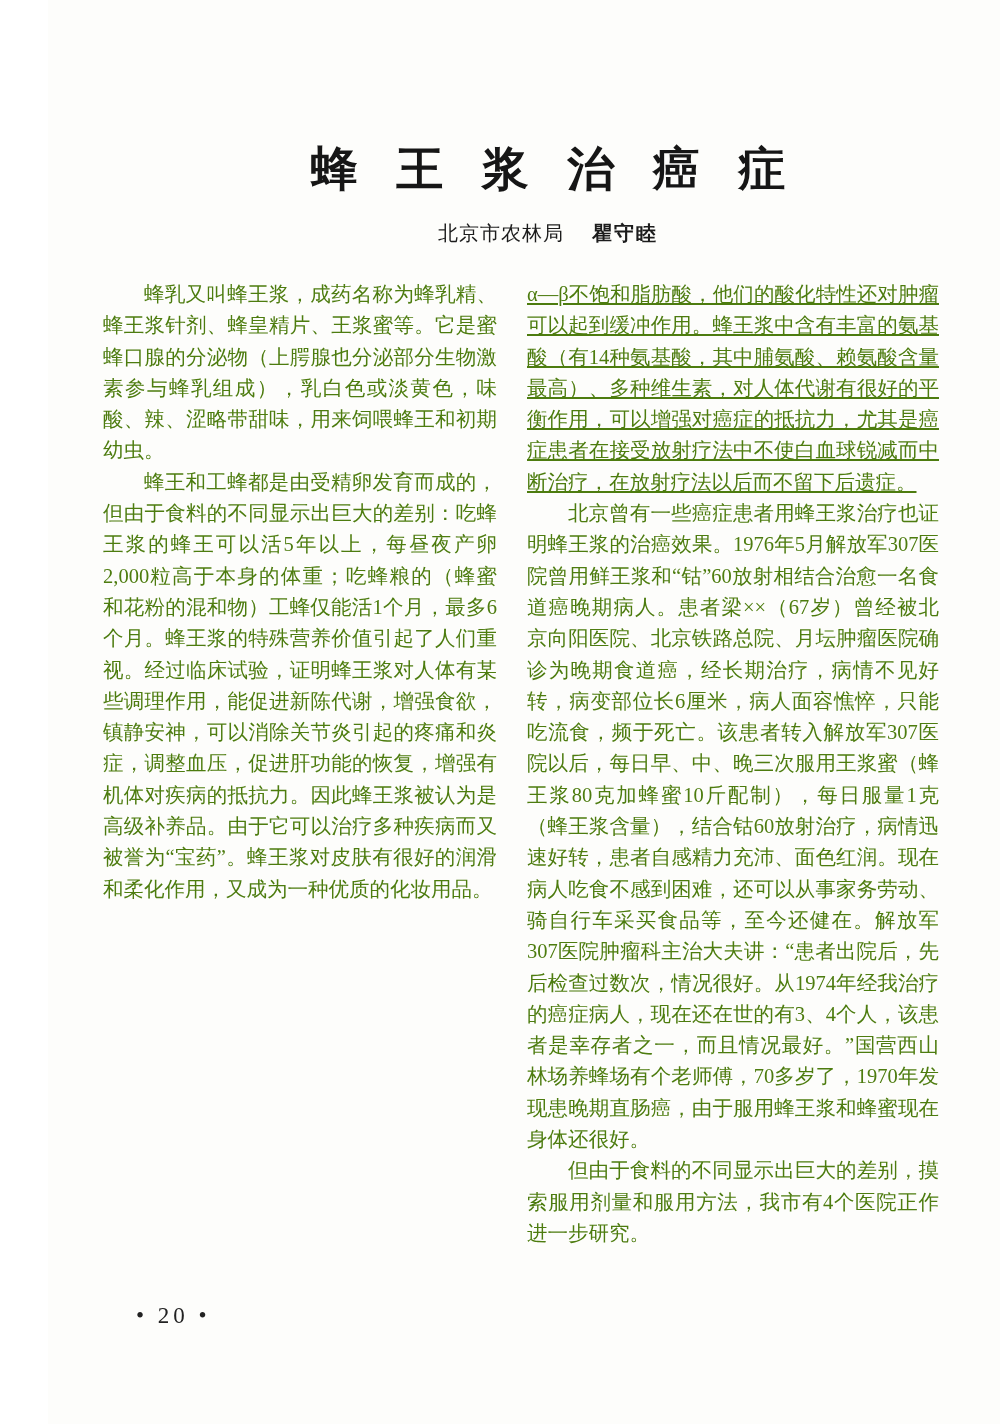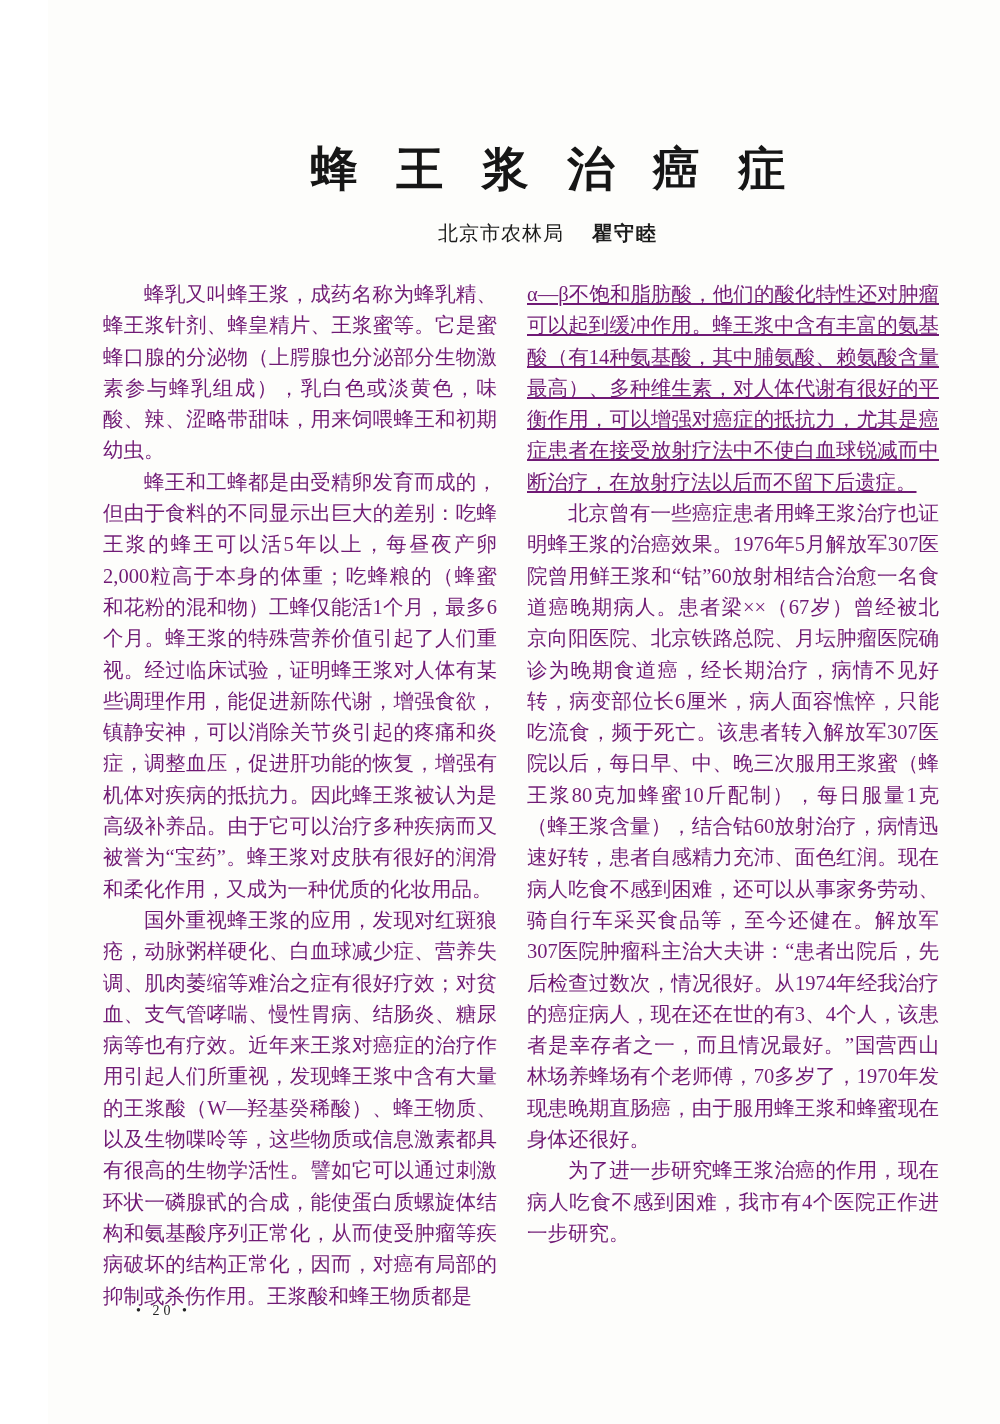--- a/index.html
+++ b/index.html
@@ -50,21 +50,21 @@
   .byline .author {
     font-weight: bold;
     letter-spacing: 2px;
   }
   .col {
     position: absolute;
     top: 279px;
     font-size: 20.5px;
     line-height: 31.3px;
     text-align: justify;
-    color: #701a75;
+    color: #4d7c0f;
   }
   .col p {
     margin: 0;
     padding: 0;
     text-indent: 2em;
   }
   .col p.continuation {
     text-indent: 0;
     text-decoration: underline;
   }
@@ -73,43 +73,42 @@
     width: 394px;
   }
   .col-right {
     left: 479px;
     width: 412px;
   }
   .page-number {
     position: absolute;
     left: 88px;
     top: 1303px;
-    font-size: 14px;
+    font-size: 23px;
     letter-spacing: 4px;
     color: #222;
   }
 </style>
 </head>
 <body>
 
 <div class="page">
 
   <h1 class="title">蜂王浆治癌症</h1>
 
   <div class="byline">
     <span class="org">北京市农林局</span><span class="gap"></span><span class="author">瞿守睦</span>
   </div>
 
   <div class="col col-left">
     <p>蜂乳又叫蜂王浆，成药名称为蜂乳精、蜂王浆针剂、蜂皇精片、王浆蜜等。它是蜜蜂口腺的分泌物（上腭腺也分泌部分生物激素参与蜂乳组成），乳白色或淡黄色，味酸、辣、涩略带甜味，用来饲喂蜂王和初期幼虫。</p>
     <p>蜂王和工蜂都是由受精卵发育而成的，但由于食料的不同显示出巨大的差别：吃蜂王浆的蜂王可以活5年以上，每昼夜产卵2,000粒高于本身的体重；吃蜂粮的（蜂蜜和花粉的混和物）工蜂仅能活1个月，最多6个月。蜂王浆的特殊营养价值引起了人们重视。经过临床试验，证明蜂王浆对人体有某些调理作用，能促进新陈代谢，增强食欲，镇静安神，可以消除关节炎引起的疼痛和炎症，调整血压，促进肝功能的恢复，增强有机体对疾病的抵抗力。因此蜂王浆被认为是高级补养品。由于它可以治疗多种疾病而又被誉为“宝药”。蜂王浆对皮肤有很好的润滑和柔化作用，又成为一种优质的化妆用品。</p>
-    <p>国外重视蜂王浆的应用，发现对红斑狼疮，动脉粥样硬化、白血球减少症、营养失调、肌肉萎缩等难治之症有很好疗效；对贫血、支气管哮喘、慢性胃病、结肠炎、糖尿病等也有疗效。近年来王浆对癌症的治疗作用引起人们所重视，发现蜂王浆中含有大量的王浆酸（W—羟基癸稀酸）、蜂王物质、以及生物喋呤等，这些物质或信息激素都具有很高的生物学活性。譬如它可以通过刺激环状一磷腺甙的合成，能使蛋白质螺旋体结构和氨基酸序列正常化，从而使受肿瘤等疾病破坏的结构正常化，因而，对癌有局部的抑制或杀伤作用。王浆酸和蜂王物质都是</p>
   </div>
 
   <div class="col col-right">
     <p class="continuation">α—β不饱和脂肪酸，他们的酸化特性还对肿瘤可以起到缓冲作用。蜂王浆中含有丰富的氨基酸（有14种氨基酸，其中脯氨酸、赖氨酸含量最高）、多种维生素，对人体代谢有很好的平衡作用，可以增强对癌症的抵抗力，尤其是癌症患者在接受放射疗法中不使白血球锐减而中断治疗，在放射疗法以后而不留下后遗症。</p>
     <p>北京曾有一些癌症患者用蜂王浆治疗也证明蜂王浆的治癌效果。1976年5月解放军307医院曾用鲜王浆和“钴”60放射相结合治愈一名食道癌晚期病人。患者梁××（67岁）曾经被北京向阳医院、北京铁路总院、月坛肿瘤医院确诊为晚期食道癌，经长期治疗，病情不见好转，病变部位长6厘米，病人面容憔悴，只能吃流食，频于死亡。该患者转入解放军307医院以后，每日早、中、晚三次服用王浆蜜（蜂王浆80克加蜂蜜10斤配制），每日服量1克（蜂王浆含量），结合钴60放射治疗，病情迅速好转，患者自感精力充沛、面色红润。现在病人吃食不感到困难，还可以从事家务劳动、骑自行车采买食品等，至今还健在。解放军307医院肿瘤科主治大夫讲：“患者出院后，先后检查过数次，情况很好。从1974年经我治疗的癌症病人，现在还在世的有3、4个人，该患者是幸存者之一，而且情况最好。”国营西山林场养蜂场有个老师傅，70多岁了，1970年发现患晚期直肠癌，由于服用蜂王浆和蜂蜜现在身体还很好。</p>
-    <p>为了进一步研究蜂王浆治癌的作用，现在病人吃食不感到困难，我市有4个医院正作进一步研究。</p>
+    <p>但由于食料的不同显示出巨大的差别，摸索服用剂量和服用方法，我市有4个医院正作进一步研究。</p>
   </div>
 
   <div class="page-number">• 20 •</div>
 
 </div>
 
 </body></html>

